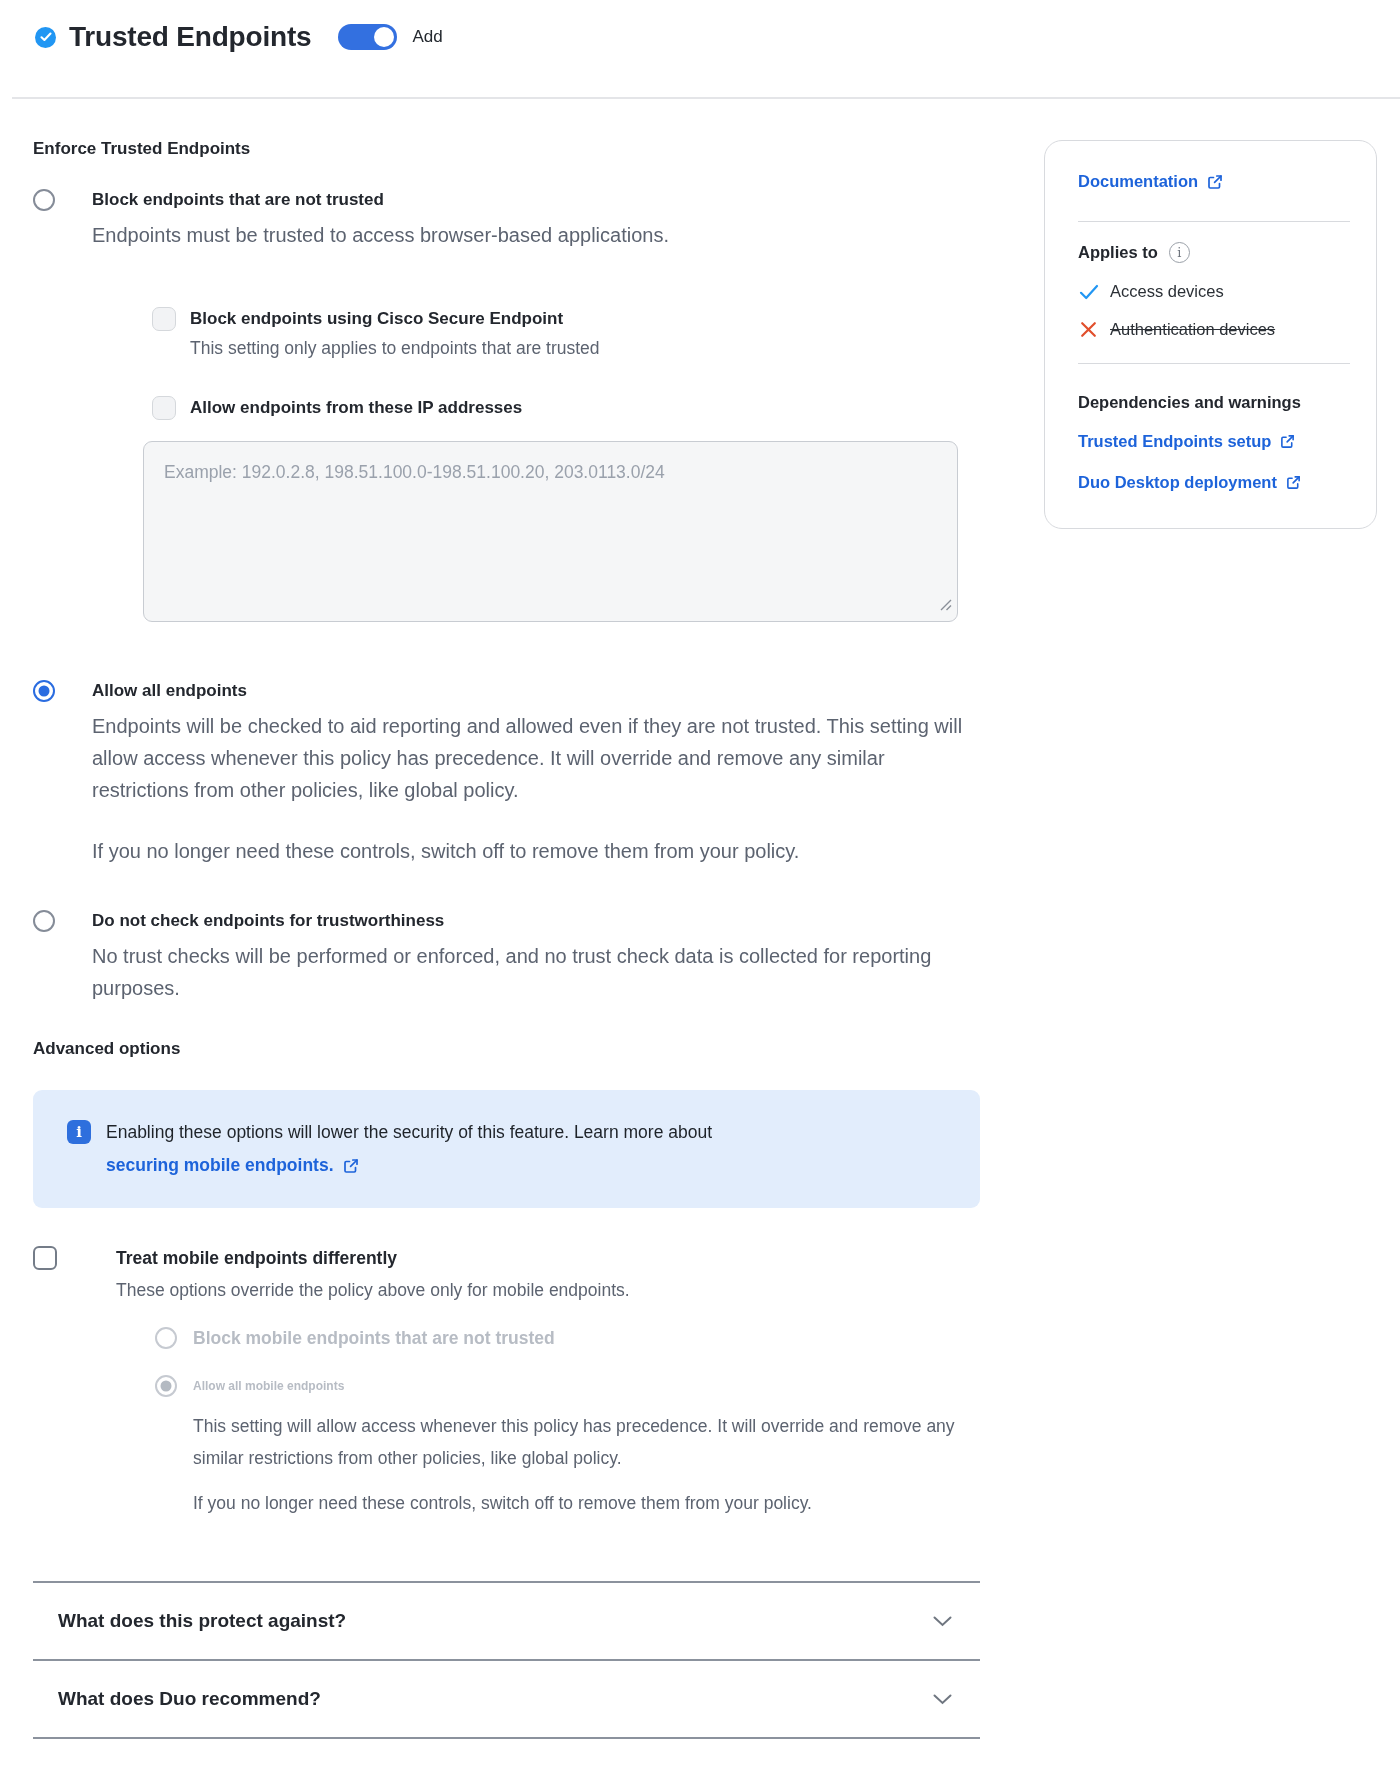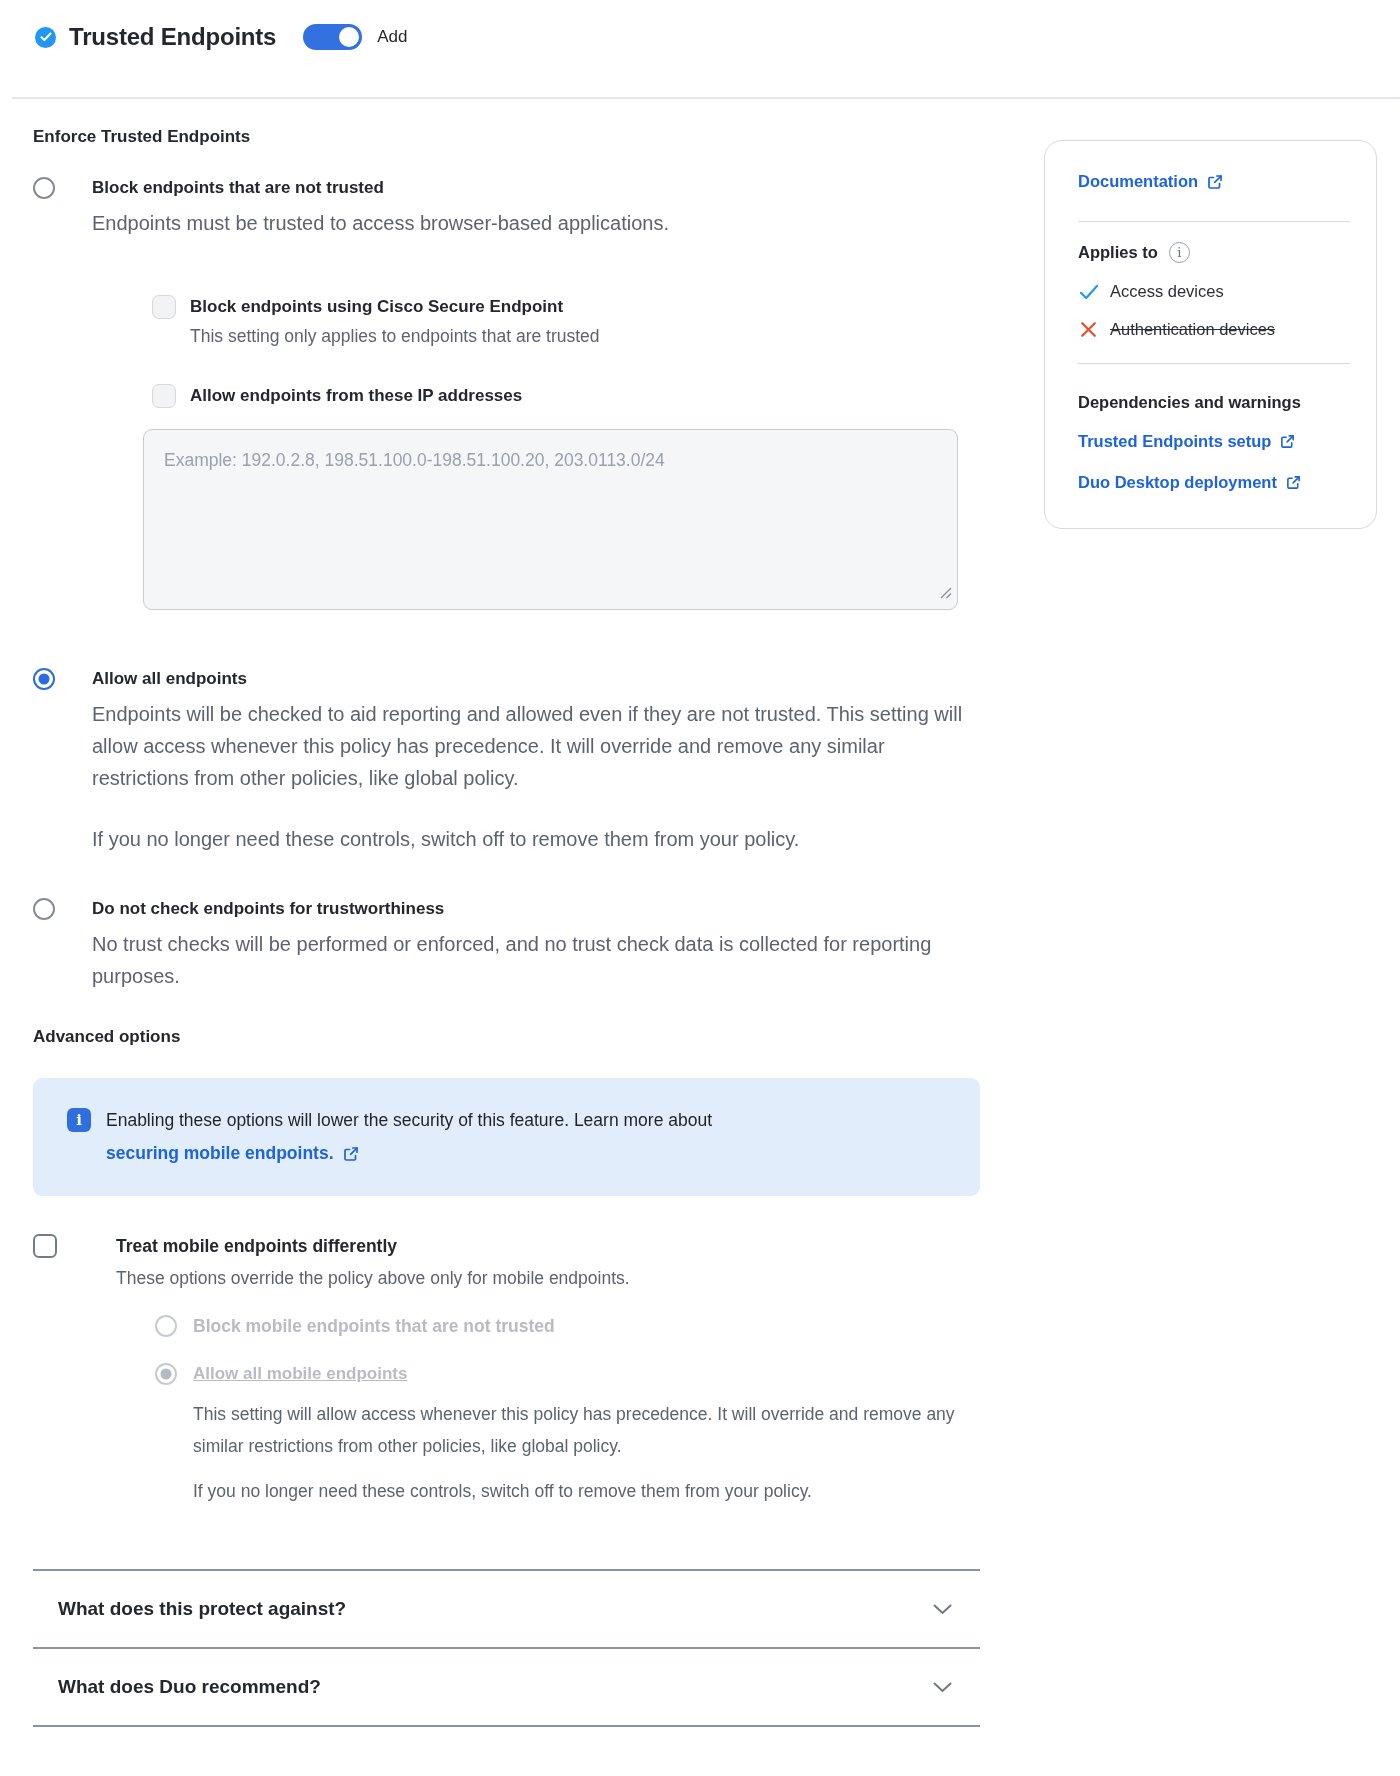--- a/index.html
+++ b/index.html
@@ -9,38 +9,38 @@
     font-family:"Liberation Sans","DejaVu Sans",sans-serif;
     color:#24292f; position:relative;
   }
 
   
   .header { display:flex; align-items:center; padding:24px 0 0 35px; height:50px; }
   .badge {
     width:21px; height:21px; border-radius:50%; background:#2196f3;
     display:flex; align-items:center; justify-content:center; flex:none;
   }
-  .page-title { margin-left:13px; font-size:24px; font-weight:700; letter-spacing:-0.2px; color:#23272e; }
+  .page-title { margin-left:13px; font-size:28px; font-weight:700; letter-spacing:-0.2px; color:#23272e; }
   .toggle {
     margin-left:27px; width:59px; height:26px; border-radius:14px; background:#3370e0;
     position:relative; flex:none; cursor:pointer;
   }
   .toggle .knob {
     position:absolute; top:3px; right:3px; width:20px; height:20px;
     border-radius:50%; background:#fff;
   }
   .toggle-label { margin-left:15px; font-size:17px; color:#24292f; }
 
   .top-divider { height:2px; background:#e4e5e8; margin:47px 0 0 12px; }
 
   
   .content { display:flex; align-items:flex-start; padding-left:33px; }
   .main { width:947px; flex:none; }
 
-  .h-section { margin-top:28px; font-size:17px; font-weight:700; color:#23272e; line-height:20px; }
+  .h-section { margin-top:40px; font-size:17px; font-weight:700; color:#23272e; line-height:20px; }
 
   
   .option { display:flex; }
   .option-ctrl { width:59px; flex:none; padding-top:1px; }
   .radio {
     display:block; width:22px; height:22px; border:2px solid #858c98; border-radius:50%;
     position:relative; background:#fff;
   }
   .radio.selected { border-color:#2a6ce0; }
   .radio.selected::after {
@@ -261,21 +261,21 @@
             <div>
               <div class="option-label disabled-label" style="font-size:17.5px;">Block mobile endpoints that are not trusted</div>
             </div>
           </div>
 
           <div class="option mt-mr2">
             <div class="option-ctrl" style="width:38px;">
                 <span class="radio disabled selected"></span>
               </div>
             <div>
-              <div class="option-label disabled-label" style="font-size:17px;text-decoration:underline;">Allow all mobile endpoints</div>
+              <div class="option-label disabled-label" style="font-size:12px;">Allow all mobile endpoints</div>
               <div class="m-desc" style="margin-top:12px;">This setting will allow access whenever this policy has precedence. It will override and remove any similar restrictions from other policies, like global policy.</div>
               <div class="m-desc" style="margin-top:13px;">If you no longer need these controls, switch off to remove them from your policy.</div>
             </div>
           </div>
         </div>
       </div>
     </div>
 
     <div class="accordions">
       <div class="accordion-row">

